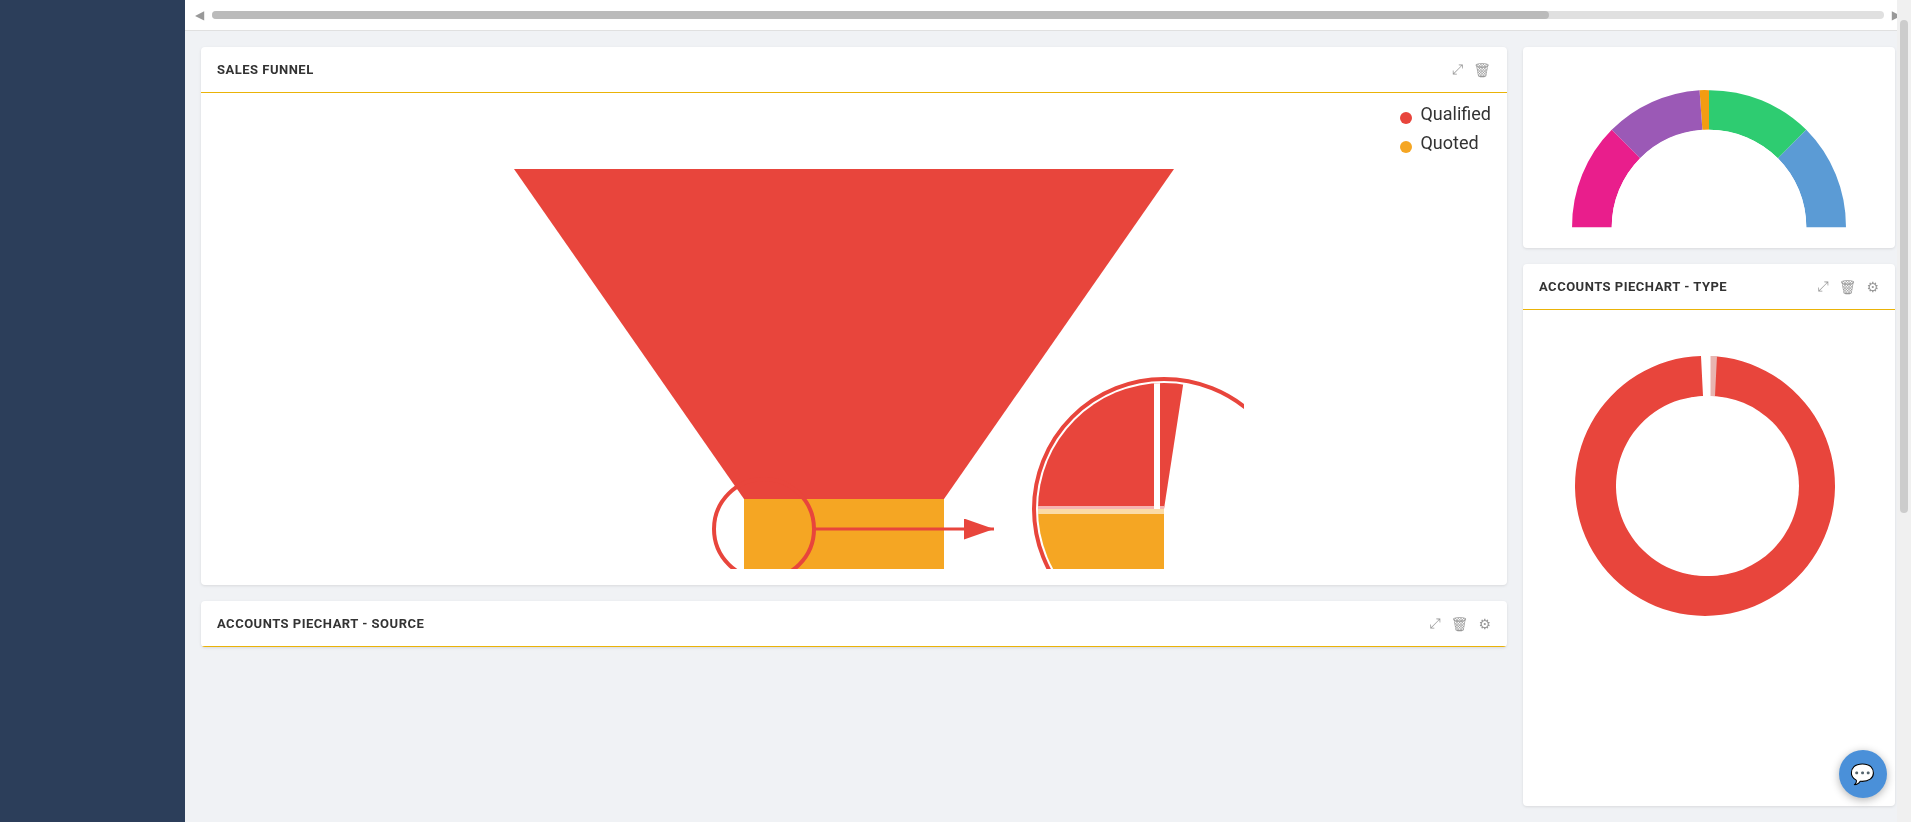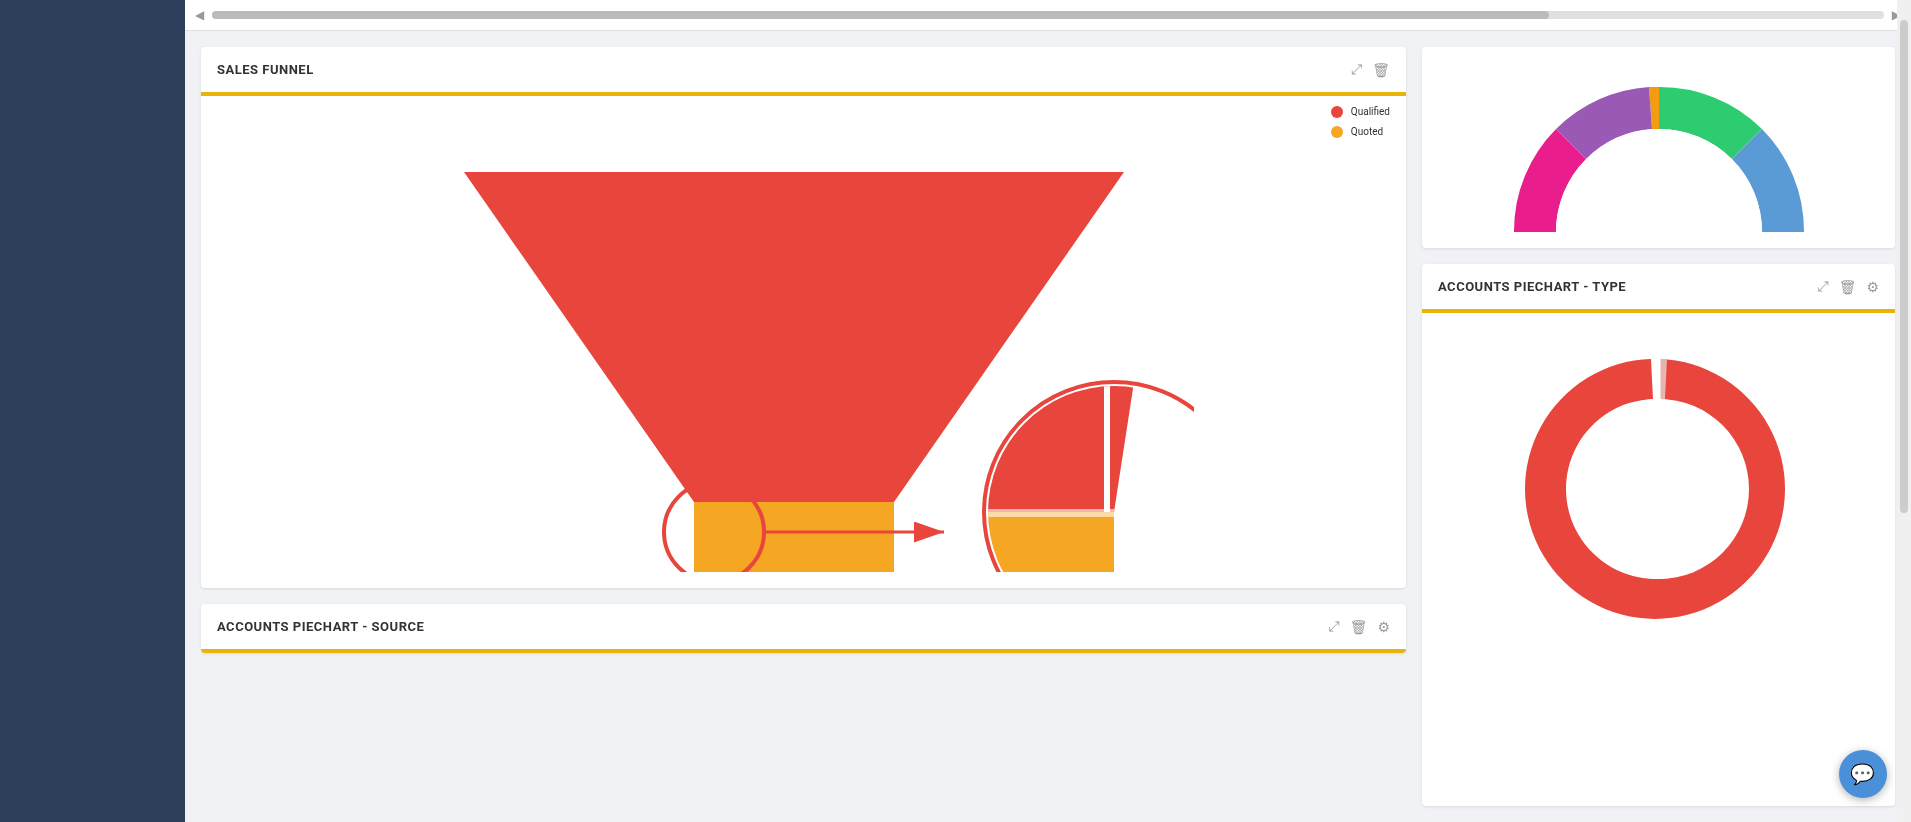--- a/index.html
+++ b/index.html
@@ -66,41 +66,41 @@
     }
 
     .left-column {
       flex: 1;
       display: flex;
       flex-direction: column;
       gap: 16px;
     }
 
     .right-column {
-      width: 473px;
+      width: 372px;
       display: flex;
       flex-direction: column;
       gap: 16px;
       text-align: center;
     }
 
     
     .panel-card {
       background: #fff;
       border-radius: 4px;
       box-shadow: 0 1px 3px rgba(0,0,0,0.1);
       overflow: hidden;
     }
 
     .panel-header {
       display: flex;
       align-items: center;
       justify-content: space-between;
       padding: 14px 16px;
-      border-bottom: 4px solid #eab308;
+      border-bottom: 1px solid #eab308;
     }
 
     .panel-title {
       font-size: 13px;
       font-weight: 700;
       color: #333;
       letter-spacing: 0.5px;
       text-transform: uppercase;
     }
 
@@ -127,23 +127,23 @@
       display: flex;
       flex-direction: column;
       gap: 8px;
       position: absolute;
       top: 10px;
       right: 16px;
     }
 
     .legend-item {
       display: flex;
-      align-items: flex-start;
+      align-items: flex-end;
       gap: 8px;
-      font-size: 10px;
+      font-size: 18px;
       color: #333;
     }
 
     .legend-dot {
       width: 12px;
       height: 12px;
       border-radius: 50%;
     }
 
     

